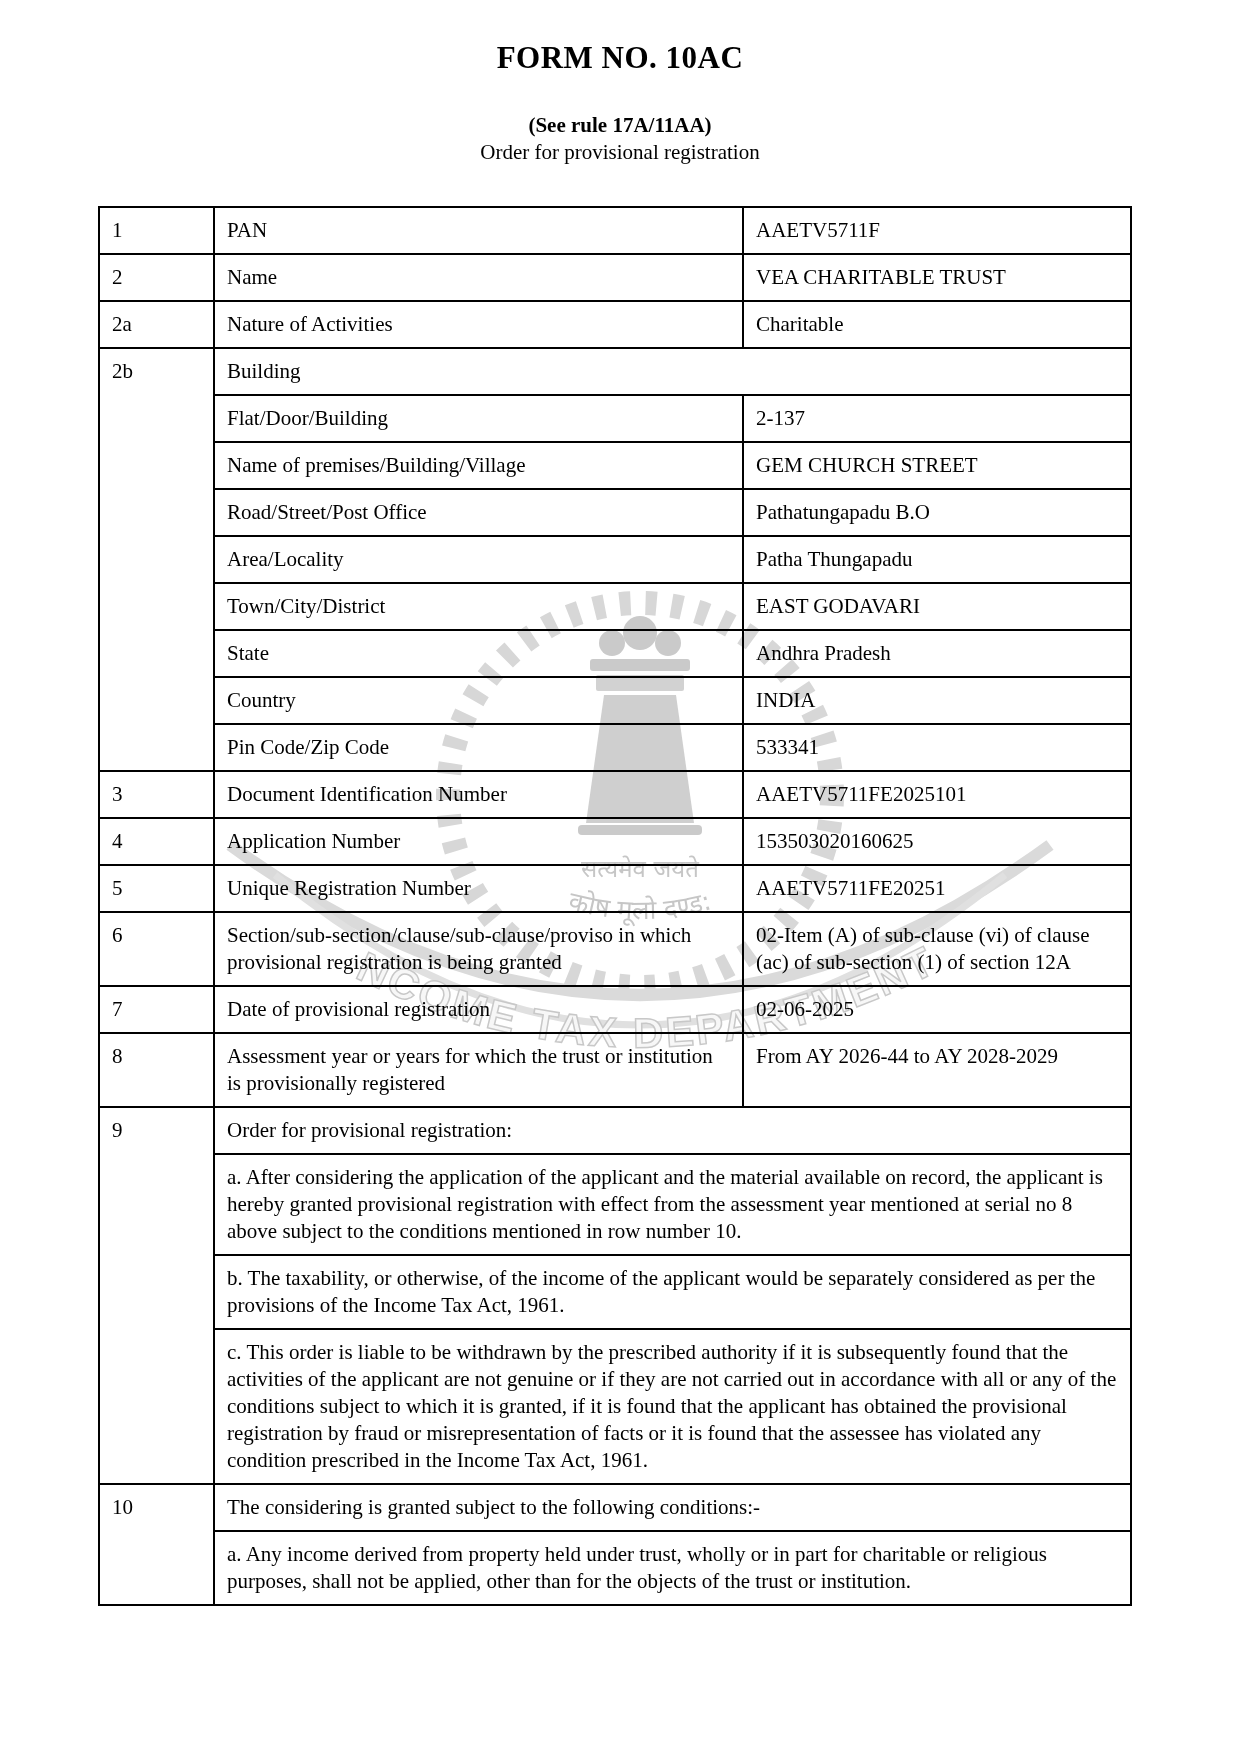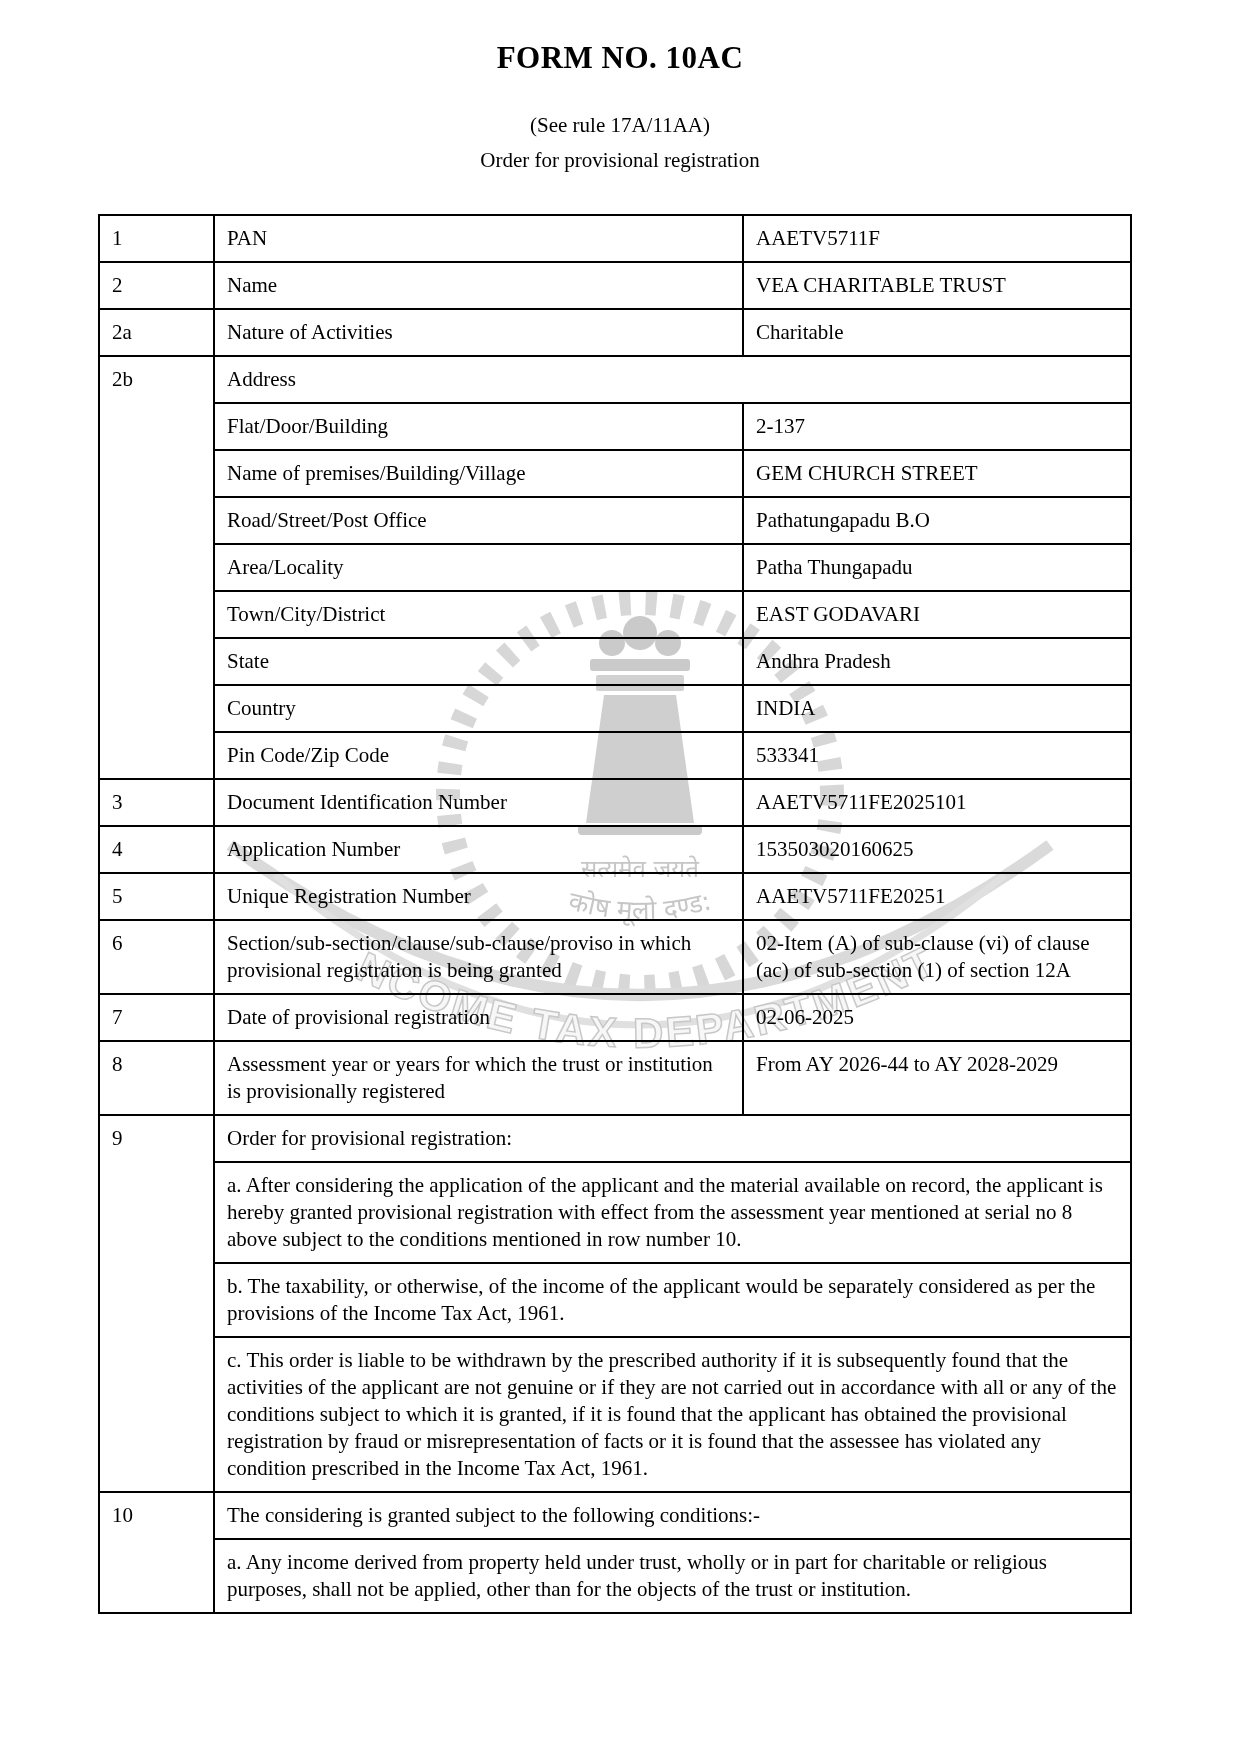--- a/index.html
+++ b/index.html
@@ -26,23 +26,23 @@
     margin: 40px 0 0 0;
     font-size: 31px;
     font-weight: bold;
     letter-spacing: 0.5px;
     line-height: 36px;
   }
   .rule-line {
     margin-top: 36px;
     font-size: 21px;
     line-height: 27px;
+    font-weight: bold;
   }
   .order-subtitle {
-    margin-top: 8px;
     font-size: 21px;
     line-height: 27px;
   }
   table.form-table {
     position: relative;
     z-index: 1;
     border-collapse: collapse;
     table-layout: fixed;
     width: 1032px;
     margin: 40px 0 0 98px;
@@ -127,21 +127,21 @@
         <td>VEA CHARITABLE TRUST</td>
       </tr>
       <tr>
         <td class="cell-no">2a</td>
         <td>Nature of Activities</td>
         <td>Charitable</td>
       </tr>
 
       <tr>
         <td class="cell-no" rowspan="9">2b</td>
-        <td colspan="2">Address</td>
+        <td colspan="2">Building</td>
       </tr>
       <tr>
         <td>Flat/Door/Building</td>
         <td>2-137</td>
       </tr>
       <tr>
         <td>Name of premises/Building/Village</td>
         <td>GEM CHURCH STREET</td>
       </tr>
       <tr>

